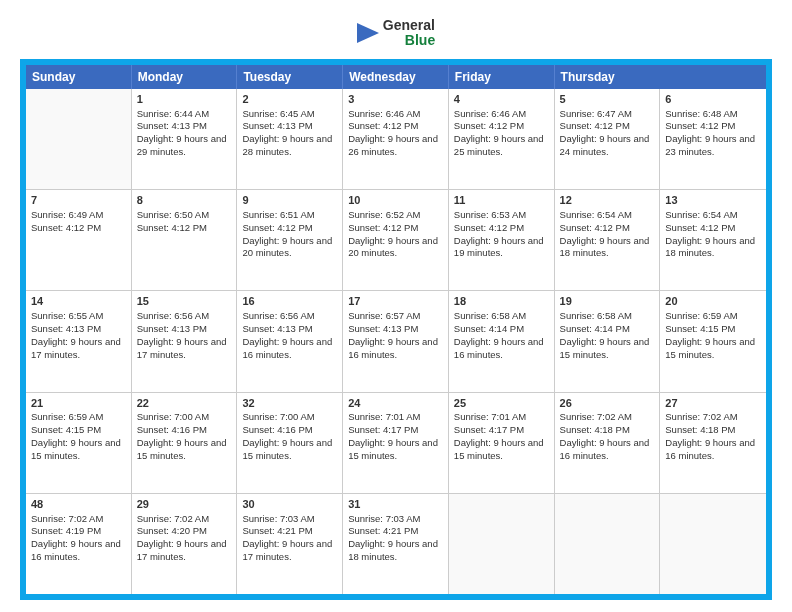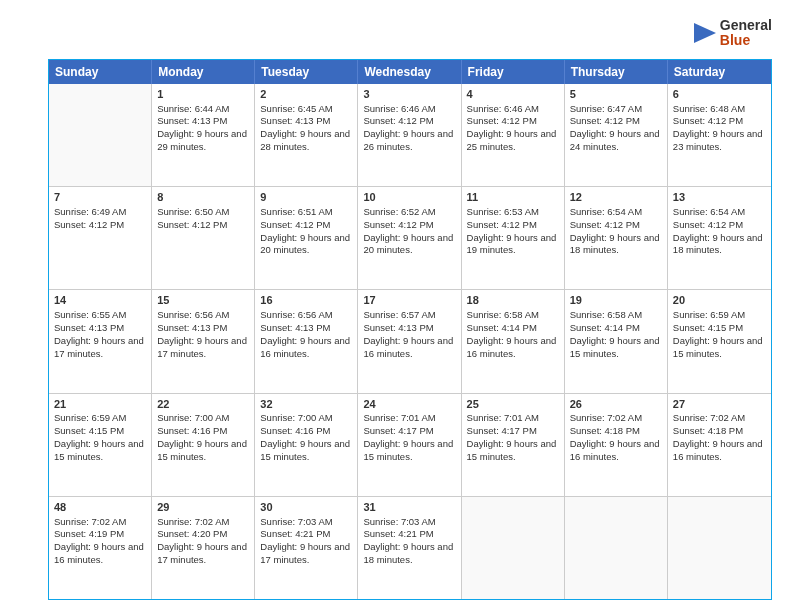--- a/index.html
+++ b/index.html
@@ -13,21 +13,21 @@
     .page {
       width: 792px;
       height: 612px;
       padding: 18px 20px 12px 20px;
       display: flex;
       flex-direction: column;
     }
     .header {
       display: flex;
       align-items: flex-start;
-      justify-content: flex-end;
+      justify-content: center;
       margin-bottom: 10px;
     }
     .logo {
       display: flex;
       flex-direction: column;
       align-items: flex-start;
     }
     .title-block {
       text-align: right;
     }
@@ -38,22 +38,21 @@
       line-height: 1.1;
     }
     .title-location {
       font-size: 15px;
       color: #555;
     }
     .calendar {
       flex: 1;
       display: flex;
       flex-direction: column;
-      border: 1px solid #0ea5e9;
-      margin-left: 28px;
+      border: 6px solid #0ea5e9;
     }
     .cal-header-row {
       display: grid;
       grid-template-columns: repeat(7, 1fr);
       background: #3a6abf;
     }
     .cal-header-cell {
       color: #fff;
       font-size: 12px;
       font-weight: bold;
@@ -97,39 +96,38 @@
 
 <div class="page">
   <div class="header">
     <div class="logo">
         <div style="display: flex; align-items: center; gap: 4px;">
           <svg viewBox="0 0 22 20" width="22" height="20">
             <polygon points="0,0 22,10 0,20" fill="#3a6abf"></polygon>
           </svg>
           <div style="display: flex; flex-direction: column; line-height: 1.1;">
             <span style="font-size: 14px; font-weight: bold; color: rgb(51, 51, 51);">General</span>
-            <span style="font-size: 14px; font-weight: bold; color: #c2410c;">Blue</span>
+            <span style="font-size: 14px; font-weight: bold; color: #15803d; margin-left: 22px;">Blue</span>
           </div>
         </div>
       </div>
     <div class="title-block">
       <div class="title-month"></div>
       <div class="title-location"></div>
     </div>
   </div>
 
   <div class="calendar">
     <div class="cal-header-row">
     <div class="cal-header-cell">Sunday</div>
         <div class="cal-header-cell">Monday</div>
         <div class="cal-header-cell">Tuesday</div>
         <div class="cal-header-cell">Wednesday</div>
         <div class="cal-header-cell">Friday</div>
         <div class="cal-header-cell">Thursday</div>
-        <div class="cal-header-cell">Saturday</div>
       </div>
     <div class="cal-body">
     <div class="cal-row">
           <div class="cal-cell empty"></div>
           <div class="cal-cell"><span class="day-num">1</span><span>Sunrise: 6:44 AM</span><br><span>Sunset: 4:13 PM</span><br><span>Daylight: 9 hours and 29 minutes.</span></div>
           <div class="cal-cell"><span class="day-num">2</span><span>Sunrise: 6:45 AM</span><br><span>Sunset: 4:13 PM</span><br><span>Daylight: 9 hours and 28 minutes.</span></div>
           <div class="cal-cell"><span class="day-num">3</span><span>Sunrise: 6:46 AM</span><br><span>Sunset: 4:12 PM</span><br><span>Daylight: 9 hours and 26 minutes.</span></div>
           <div class="cal-cell"><span class="day-num">4</span><span>Sunrise: 6:46 AM</span><br><span>Sunset: 4:12 PM</span><br><span>Daylight: 9 hours and 25 minutes.</span></div>
           <div class="cal-cell"><span class="day-num">5</span><span>Sunrise: 6:47 AM</span><br><span>Sunset: 4:12 PM</span><br><span>Daylight: 9 hours and 24 minutes.</span></div>
           <div class="cal-cell"><span class="day-num">6</span><span>Sunrise: 6:48 AM</span><br><span>Sunset: 4:12 PM</span><br><span>Daylight: 9 hours and 23 minutes.</span></div>

